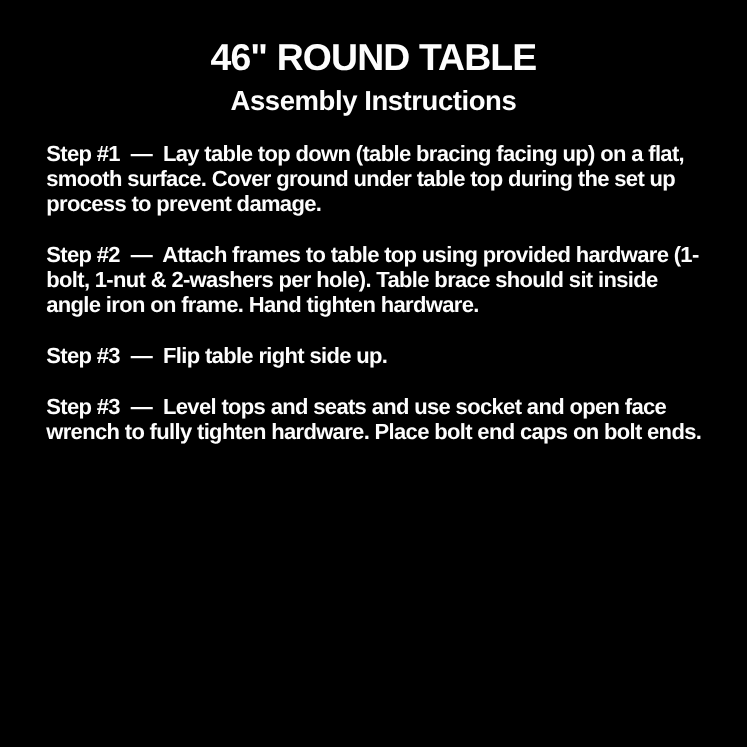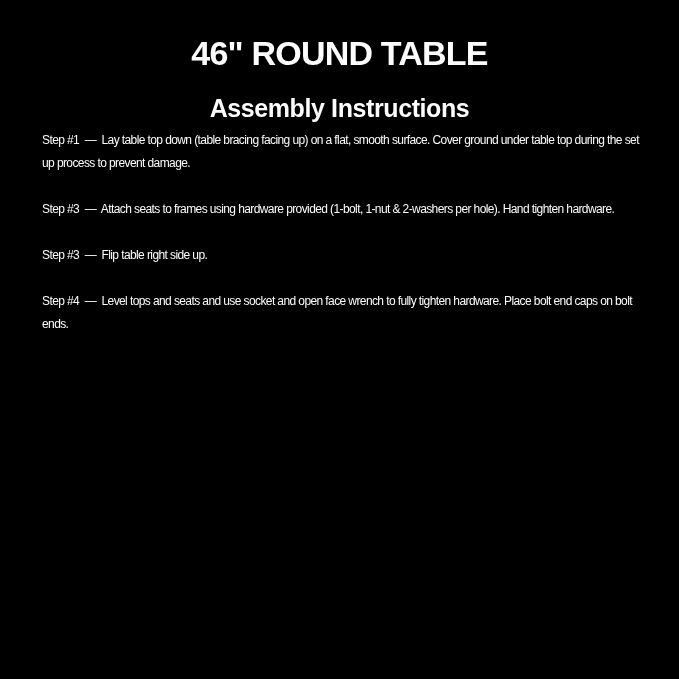--- a/index.html
+++ b/index.html
@@ -28,44 +28,44 @@
     font-weight: 800;
     letter-spacing: -0.8px;
     line-height: 40px;
     margin: 0;
   }
   .subtitle {
     font-size: 25px;
     font-weight: 800;
     letter-spacing: -0.4px;
     line-height: 30px;
-    margin: 20px 0 0 0;
+    margin: 4px 0 0 0;
   }
   .steps {
     position: absolute;
     top: 129px;
     left: 42px;
     right: 32px;
   }
   .step {
-    font-size: 12px;
-    font-weight: 400;
+    font-size: 20px;
+    font-weight: 700;
     letter-spacing: -0.6px;
     line-height: 23px;
     margin: 0 0 23px 0;
     white-space: pre-wrap;
   }
 </style>
 </head>
 <body>
 
 <div class="card">
   <div class="header">
     <h1 class="title">46" ROUND TABLE</h1>
     <h2 class="subtitle">Assembly Instructions</h2>
   </div>
   <div class="steps">
     <p class="step">Step #1  —  Lay table top down (table bracing facing up) on a flat, smooth surface. Cover ground under table top during the set up process to prevent damage.</p>
-    <p class="step">Step #3  —  Attach seats to frames using hardware provided (1-bolt, 1-nut &amp; 2-washers per hole). Hand tighten hardware.</p>
+    <p class="step">Step #2  —  Attach frames to table top using provided hardware (1-bolt, 1-nut &amp; 2-washers per hole). Table brace should sit inside angle iron on frame. Hand tighten hardware.</p>
     <p class="step">Step #3  —  Flip table right side up.</p>
-    <p class="step">Step #4  —  Level tops and seats and use socket and open face wrench to fully tighten hardware. Place bolt end caps on bolt ends.</p>
+    <p class="step">Step #3  —  Level tops and seats and use socket and open face wrench to fully tighten hardware. Place bolt end caps on bolt ends.</p>
   </div>
 </div>
 
 </body></html>

